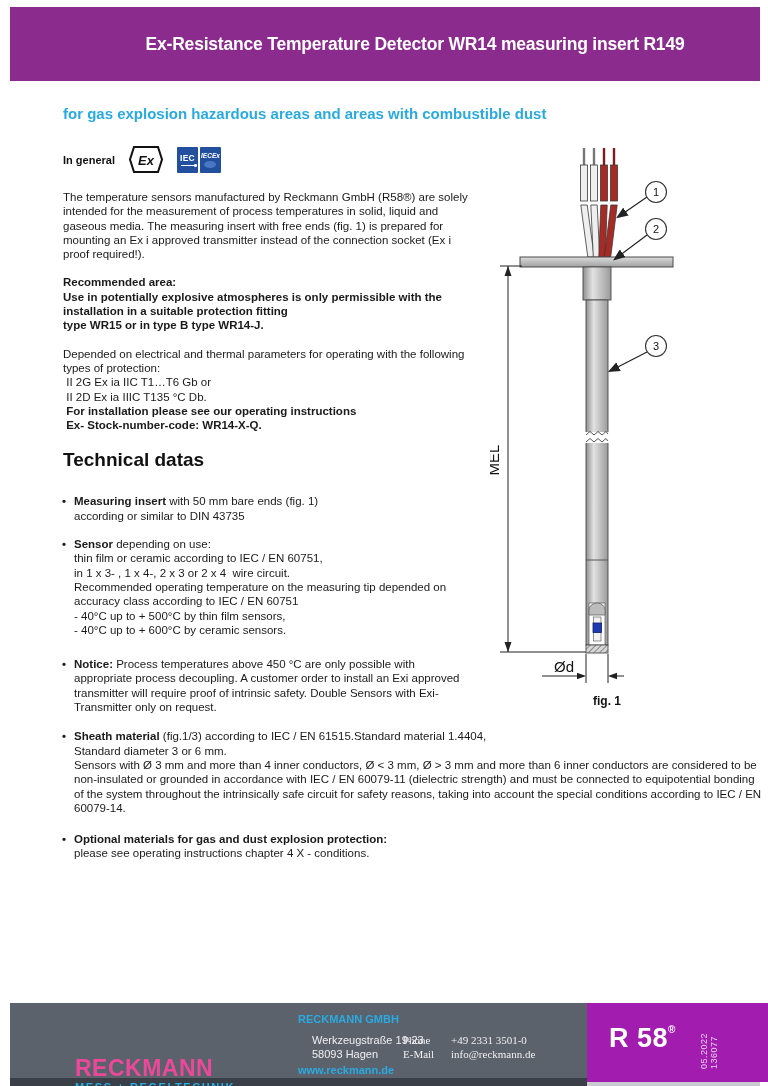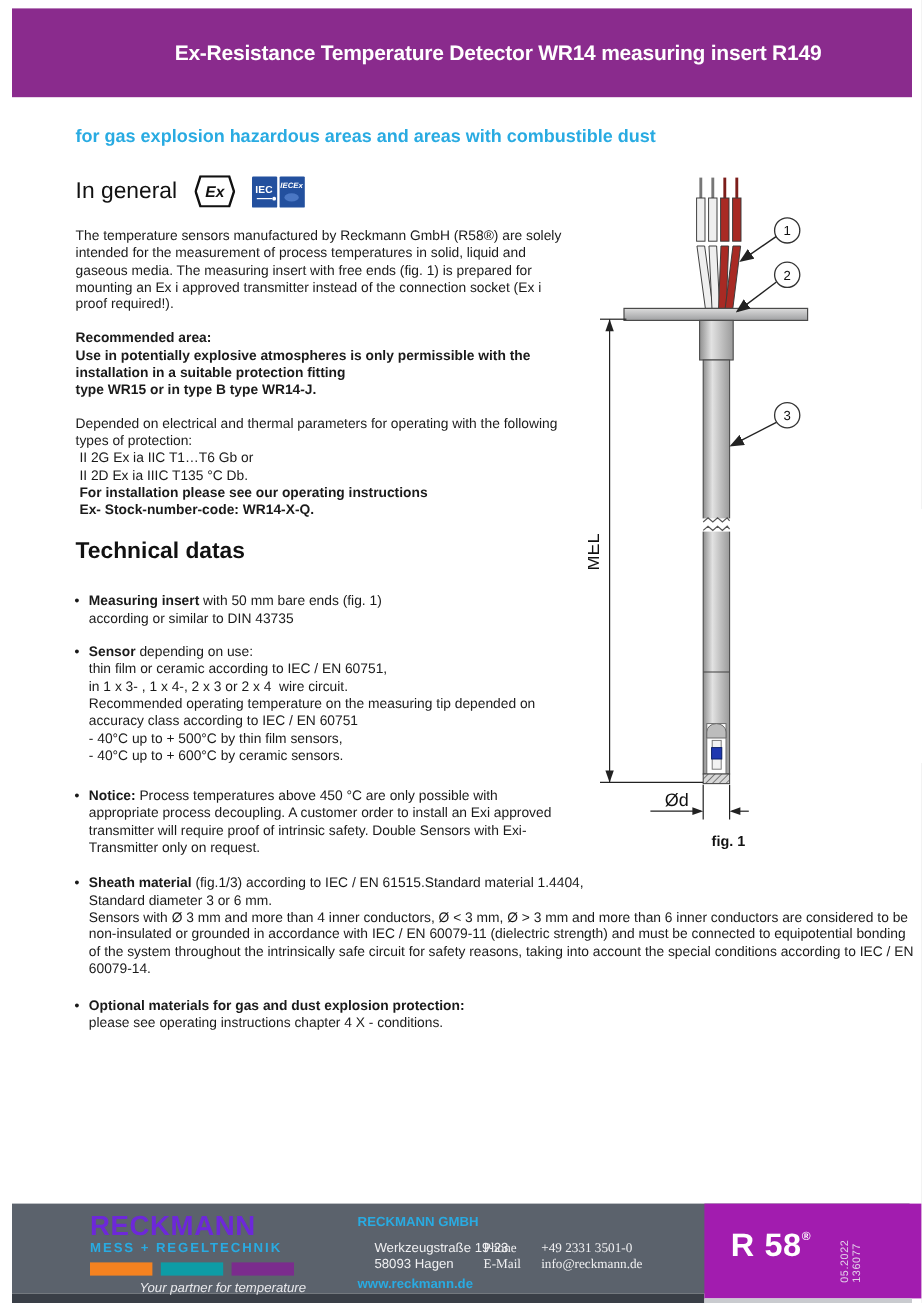--- a/index.html
+++ b/index.html
@@ -16,21 +16,21 @@
   }
   .banner h1 {
     color:#ffffff; font-size:17.5px; font-weight:bold; letter-spacing:-0.2px;
     padding-left:60px; white-space:nowrap;
   }
   .subtitle {
     position:absolute; left:63px; top:105px; color:#29abe2;
     font-size:15px; font-weight:bold; white-space:nowrap;
   }
   .ingeneral-row { position:absolute; left:63px; top:146px; display:flex; align-items:center; gap:14px; }
-  .ingeneral { font-size:19px; font-weight:normal; color:#111; }
+  .ingeneral { font-size:11px; font-weight:bold; color:#111; }
   .logo-ex { width:34px; height:27px; }
   .logo-iec, .logo-iecex {
     width:21px; height:26px; background:#23509e; color:#fff; display:flex;
     flex-direction:column; align-items:center; justify-content:center; border-radius:1px;
   }
   .logo-iec .t { font-size:8.5px; font-weight:bold; letter-spacing:0.2px; }
   .logo-iec .dotline { width:13px; border-bottom:1px solid #fff; position:relative; margin-top:2px; }
   .logo-iec .dotline::after { content:""; position:absolute; right:-3px; top:-1px; width:2.5px; height:2.5px; background:#fff; border-radius:50%; }
   .logo-iecex .t { font-size:6.5px; font-weight:bold; font-style:italic; }
   .logo-iecex .globe { width:12px; height:7px; background:#4a77c4; border-radius:50%; margin-top:2px; }
@@ -45,21 +45,21 @@
   .bullet { position:relative; padding-left:11px; }
   .bullet .dot { position:absolute; left:-1px; top:0; font-size:11.5px; line-height:14.3px; font-weight:bold; }
   .m14 { margin-top:14px; } .m20 { margin-top:20px; } .m15 { margin-top:15px; } .m17 { margin-top:17px; }
   
   .figure-wrap { position:absolute; left:490px; top:145px; width:185px; height:575px; }
   
   .footer-gray { position:absolute; left:10px; top:1003px; width:748px; height:75px; background:#5b626c; }
   .footer-dark { position:absolute; left:10px; top:1078px; width:577px; height:8px; background:#3a3f47; }
   .footer-lite { position:absolute; left:587px; top:1082px; width:173px; height:4px; background:#c9cbcf; }
   .flogo { position:absolute; left:75px; top:1010px; width:180px; }
-  .flogo-name { color:#6d28d9; font-size:23px; font-weight:bold; letter-spacing:0.5px; line-height:22px; }
+  .flogo-name { color:#ec4899; font-size:23px; font-weight:bold; letter-spacing:0.5px; line-height:22px;margin-top:47px; }
   .flogo-sub  { color:#29abe2; font-size:11px; font-weight:bold; letter-spacing:1.6px; line-height:14px; margin-top:1px; white-space:nowrap; }
   .flogo-bars { display:flex; gap:7px; margin-top:5px; }
   .flogo-bars div { width:52px; height:11px; }
   .bar-orange { background:#f58220; } .bar-teal { background:#0d9ca6; } .bar-purple { background:#7b2c8d; }
   .flogo-slogan { color:#e9e9ec; font-size:11px; font-style:italic; margin-top:5px; text-align:right; white-space:nowrap; }
   .fcompany { position:absolute; left:298px; top:1013px; color:#29abe2; font-size:11px; font-weight:bold; }
   .faddress { position:absolute; left:312px; top:1033px; color:#f0f0f2; font-size:11px; line-height:14px; }
   .fcontact { position:absolute; left:403px; top:1033px; color:#f0f0f2; font-size:11px; line-height:14px; display:grid; grid-template-columns:38px auto; column-gap:10px;font-family:Liberation Serif, serif; }
   .fweb { position:absolute; left:298px; top:1064px; color:#29abe2; font-size:11px; font-weight:bold; }
   .rblock { position:absolute; left:587px; top:1003px; width:191px; height:79px; background:#a21caf; }

